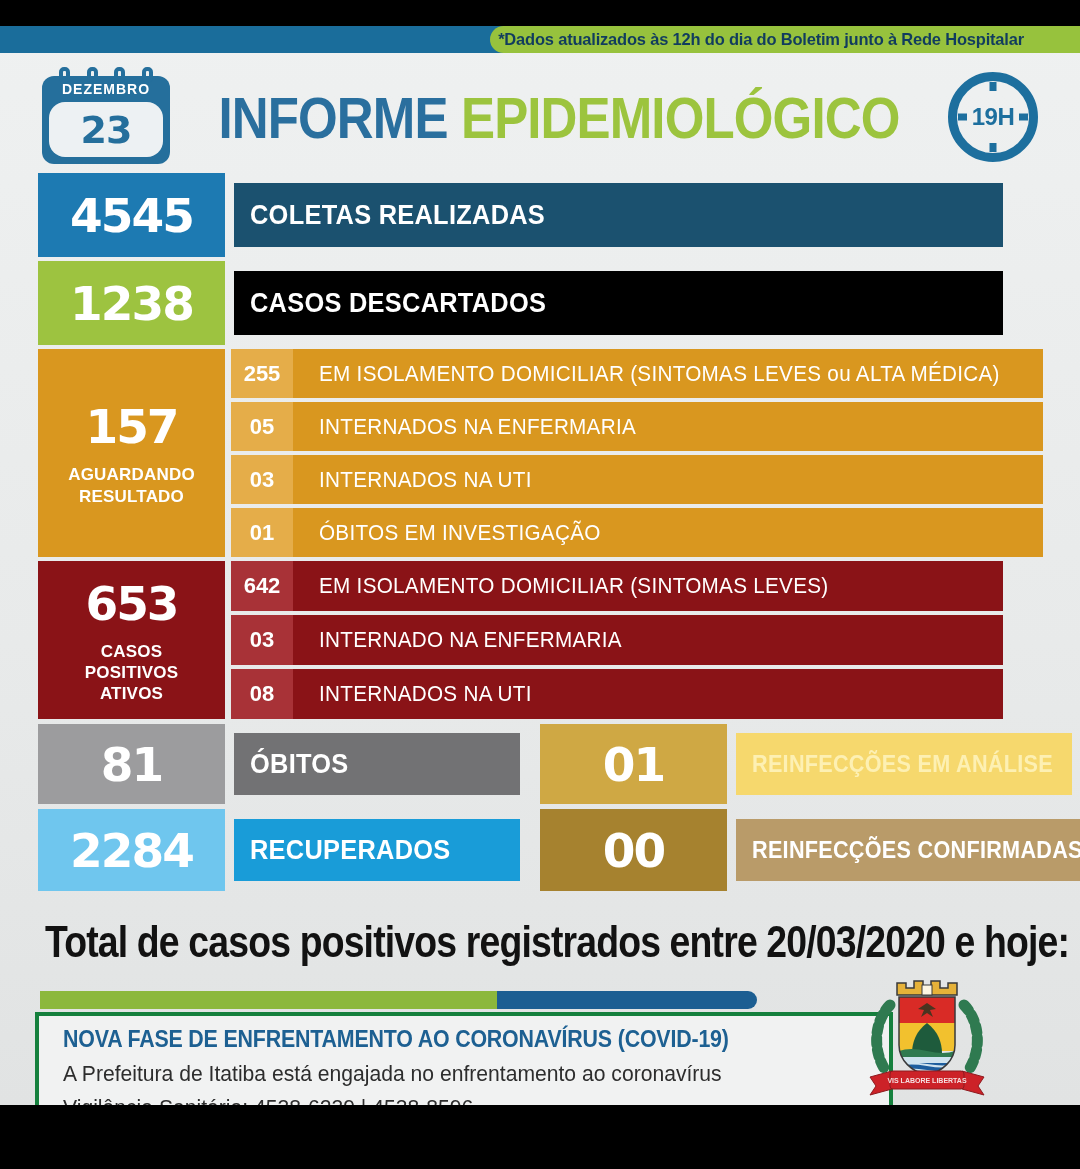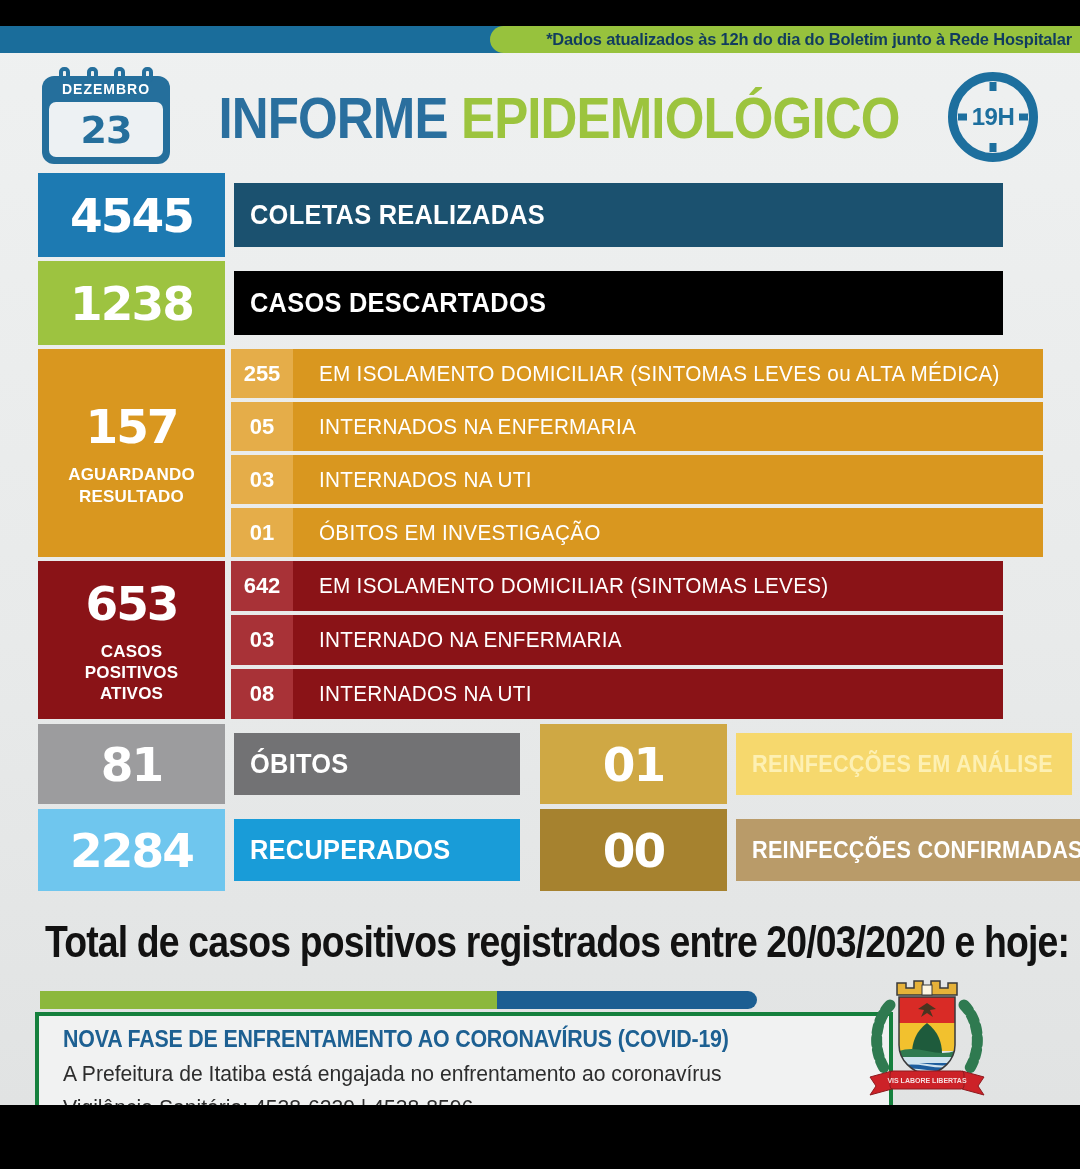--- a/index.html
+++ b/index.html
@@ -7,31 +7,31 @@
   body {
     font-family:"Liberation Sans", sans-serif;
     background:linear-gradient(180deg,#eff1f1 0%,#e8eaea 55%,#e0e2e2 100%);
     position:relative; overflow:hidden;
   }
   .top-black { height:26px; background:#000; }
   .update-strip { height:27px; background:#1a6d9b; position:relative; }
   .update-strip .green-panel {
     position:absolute; left:490px; right:0; top:0; bottom:0;
     background:#97c23d; border-radius:14px 0 0 14px;
-    display:flex; align-items:center; justify-content:flex-end;
+    display:flex; align-items:center; justify-content:flex-start;
   }
   .update-note { color:#113c5e; font-weight:bold; font-size:17px; letter-spacing:-0.2px; transform:scaleX(0.97); white-space:nowrap; }
 
   
   .header { height:112px; display:flex; align-items:center; padding:0 42px; margin-top:8px; }
   .calendar { width:128px; height:88px; background:#256f9c; border-radius:12px; position:relative; flex:0 0 auto; margin-top:6px; }
   .cal-rings { position:absolute; top:-9px; left:0; right:0; display:flex; justify-content:space-evenly; }
   .cal-ring { width:11px; height:16px; border:4px solid #256f9c; border-radius:5px; background:transparent; }
   .cal-month { text-align:center; color:#fff; font-weight:bold; font-size:14px; letter-spacing:1px; padding-top:5px; }
-  .cal-body { position:absolute; left:7px; right:7px; top:26px; bottom:7px; background:#edf1f3; border-radius:7px; display:flex; align-items:center; justify-content:center; }
+  .cal-body { position:absolute; left:7px; right:7px; top:26px; bottom:7px; background:#edf1f3; border-radius:16px; display:flex; align-items:center; justify-content:center; }
   .cal-day { color:#256f9c; font-size:38px; font-weight:800; font-family:"DejaVu Sans", sans-serif; letter-spacing:-1px; }
 
   .main-title { flex:1; text-align:center; font-size:58px; white-space:nowrap; transform:scaleX(0.88); letter-spacing:-1px; font-family:"Liberation Sans", sans-serif; }
   .main-title .t1 { color:#2a6f9e; font-weight:700; }
   .main-title .t2 { color:#9cc43e; font-weight:800; }
 
   .clock { width:90px; height:90px; border:9px solid #1d6f9e; border-radius:50%; position:relative; display:flex; align-items:center; justify-content:center; flex:0 0 auto; }
   .clock-label { color:#1d6f9e; font-weight:800; font-size:24px; letter-spacing:-0.5px; }
   .tick { position:absolute; background:#1d6f9e; }
   .tick.n { width:7px; height:9px; top:1px; left:50%; transform:translateX(-50%); }

